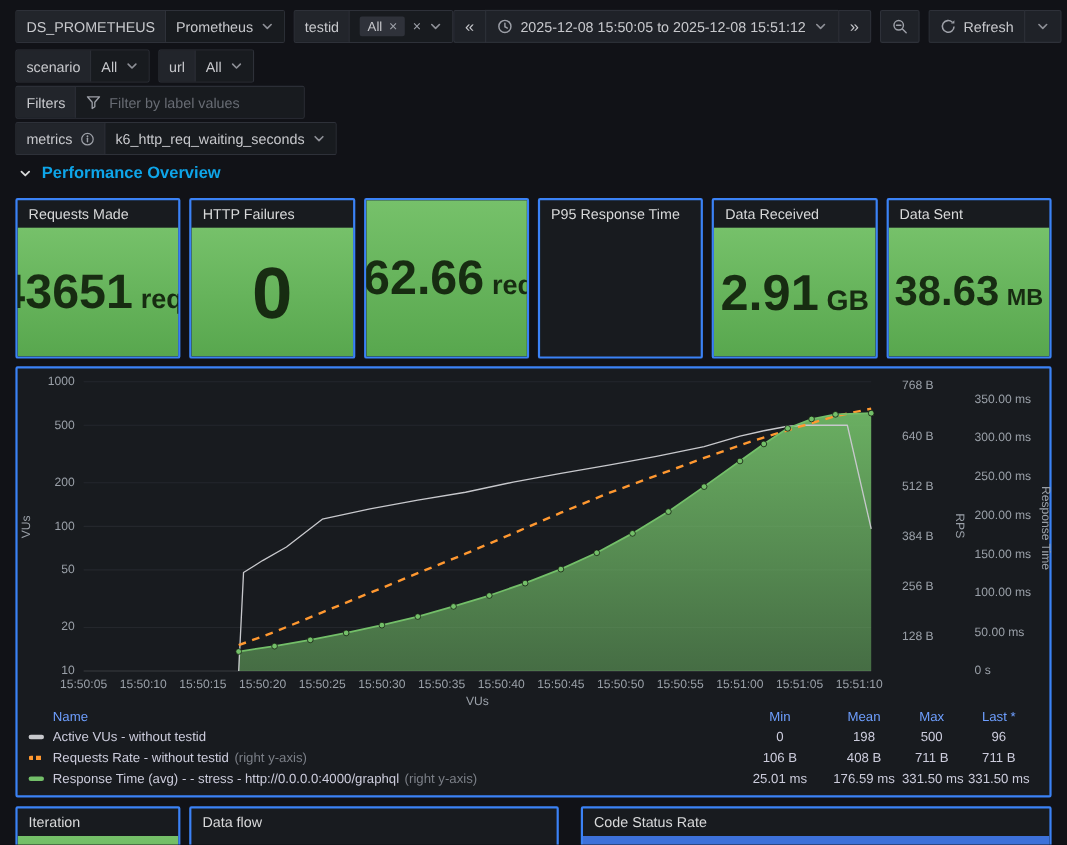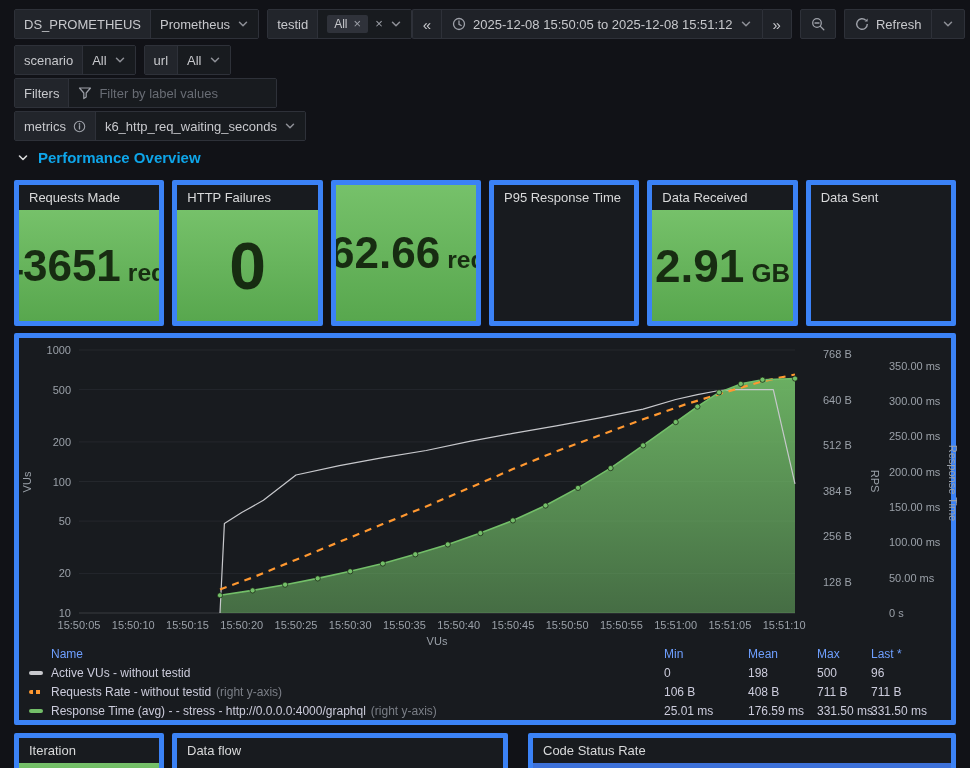--- a/index.html
+++ b/index.html
@@ -36,21 +36,21 @@
   .tgroup .g3{border-radius:0 2px 2px 0;}
   .dbl{font-size:15px;line-height:15px;color:#c7c8cc;}
   .ic{color:#9da0a8;display:block;}
   .chev{color:#8e9097;display:block;}
 
   
   #section-header{position:absolute;top:149px;left:16px;display:flex;align-items:center;gap:8px;
                   font-size:15px;font-weight:700;color:#0ea5e9;cursor:pointer;}
 
   
-  .panel,.stat,.bp{background:#181b1f;border:5px solid #3b82f6;border-radius:2px;box-sizing:border-box;}
+  .panel,.stat,.bp{background:#181b1f;border:2px solid #3b82f6;border-radius:2px;box-sizing:border-box;}
   .phd{padding:5px 10px;font-size:13px;color:#d8d9da;white-space:nowrap;overflow:hidden;}
 
   
   #stats{position:absolute;top:180px;left:14px;right:14px;height:146px;display:flex;gap:8px;}
   .stat{flex:1;display:flex;flex-direction:column;overflow:hidden;}
   .stat .bd{flex:1;display:flex;align-items:center;justify-content:center;
             background:linear-gradient(180deg,#76c16a 0%,#58a74e 100%);}
   .valwrap{display:flex;align-items:baseline;gap:7px;font-weight:700;color:rgba(9,20,5,0.85);}
   .fs-md{font-size:44px;} .fs-lg{font-size:38px;} .fs-xl{font-size:46px;} .fs-xxl{font-size:66px;}
   .unit{font-size:0.56em;font-weight:700;}
@@ -61,21 +61,21 @@
   #chart-area{position:absolute;inset:0;}
   .tick{position:absolute;font-size:11px;color:#9aa0a8;line-height:14px;white-space:nowrap;}
   .rot{position:absolute;font-size:11px;color:#9aa0a8;white-space:nowrap;}
 
   #legend{position:absolute;left:10px;right:12px;top:306px;}
   .lg-row{display:flex;align-items:center;height:19px;font-size:12px;color:#ccccdc;}
   .lg-row.head span{color:#6e9fff;}
   .lg-swatch{width:14px;height:4px;border-radius:2px;margin-right:8px;flex:none;}
   .lg-name{flex:1;min-width:0;display:flex;align-items:center;gap:5px;white-space:nowrap;overflow:hidden;cursor:pointer;}
   .lg-suffix{color:#7b7f87;}
-  .lg-col{flex:none;text-align:left;white-space:nowrap;}
+  .lg-col{flex:none;text-align:center;white-space:nowrap;}
 
   
   .bp{position:absolute;top:733px;height:60px;overflow:hidden;}
   #bp-iter{left:14px;width:150px;}
   #bp-flow{left:172px;width:336px;}
   #bp-code{left:528px;width:428px;}
   .fillbar{position:absolute;left:0;right:0;top:25px;bottom:0;}
   .fillbar.green{background:linear-gradient(180deg,#76c16a,#63b258);}
   .fillbar.blue{background:#3d71d9;}
 </style>
@@ -244,20 +244,26 @@
       <div class="phd">Data Received</div>
       <div class="bd">
         <div class="valwrap fs-xl">
             <span class="val">2.91</span>
             <span class="unit">GB</span>
           </div>
       </div>
     </div>
     <div class="stat">
       <div class="phd">Data Sent</div>
+      <div class="bd">
+        <div class="valwrap fs-lg">
+            <span class="val">38.63</span>
+            <span class="unit">MB</span>
+          </div>
+      </div>
     </div>
   </div>
 
   <div class="panel" id="chart-panel">
     <div id="chart-area">
         <svg width="940" height="302" style="position:absolute;left:0;top:0">
           <defs>
             <linearGradient id="gfill" x1="0" y1="0" x2="0" y2="1">
               <stop offset="0%" stop-color="#73BF69" stop-opacity="0.9"></stop>
               <stop offset="100%" stop-color="#73BF69" stop-opacity="0.5"></stop>

